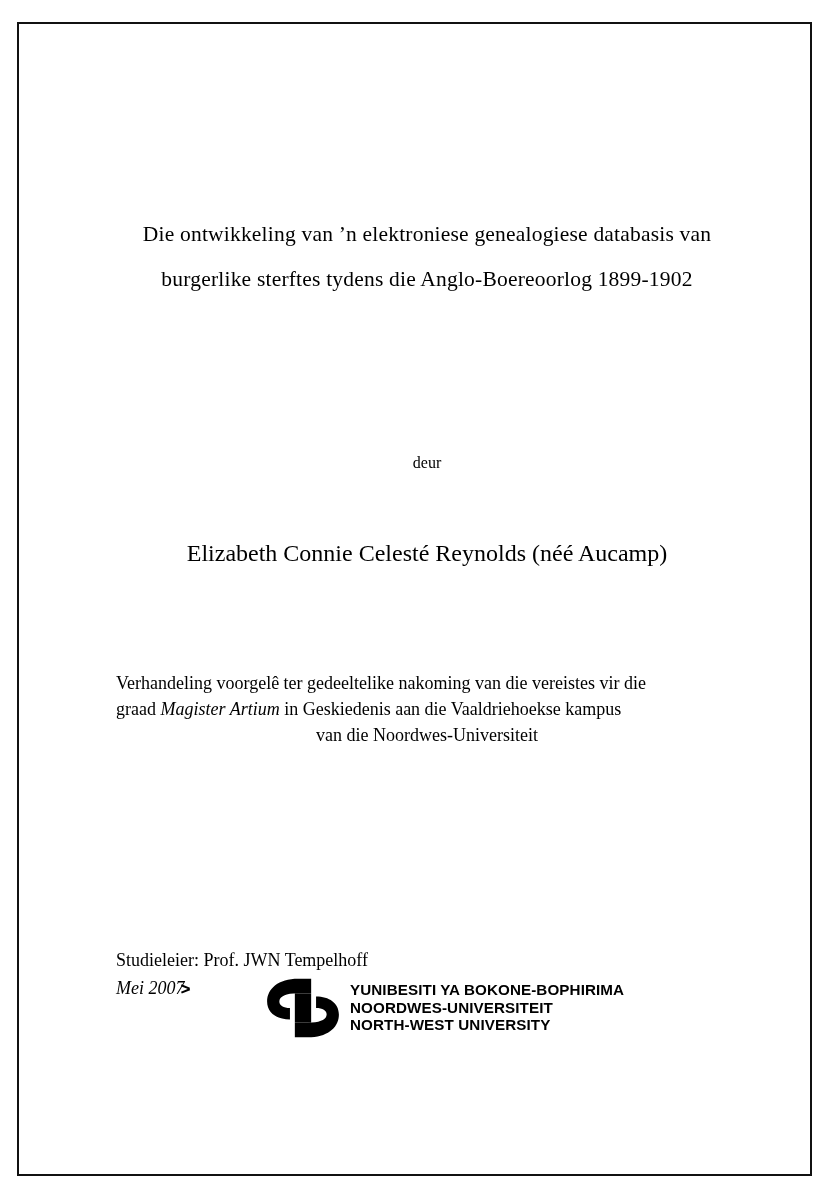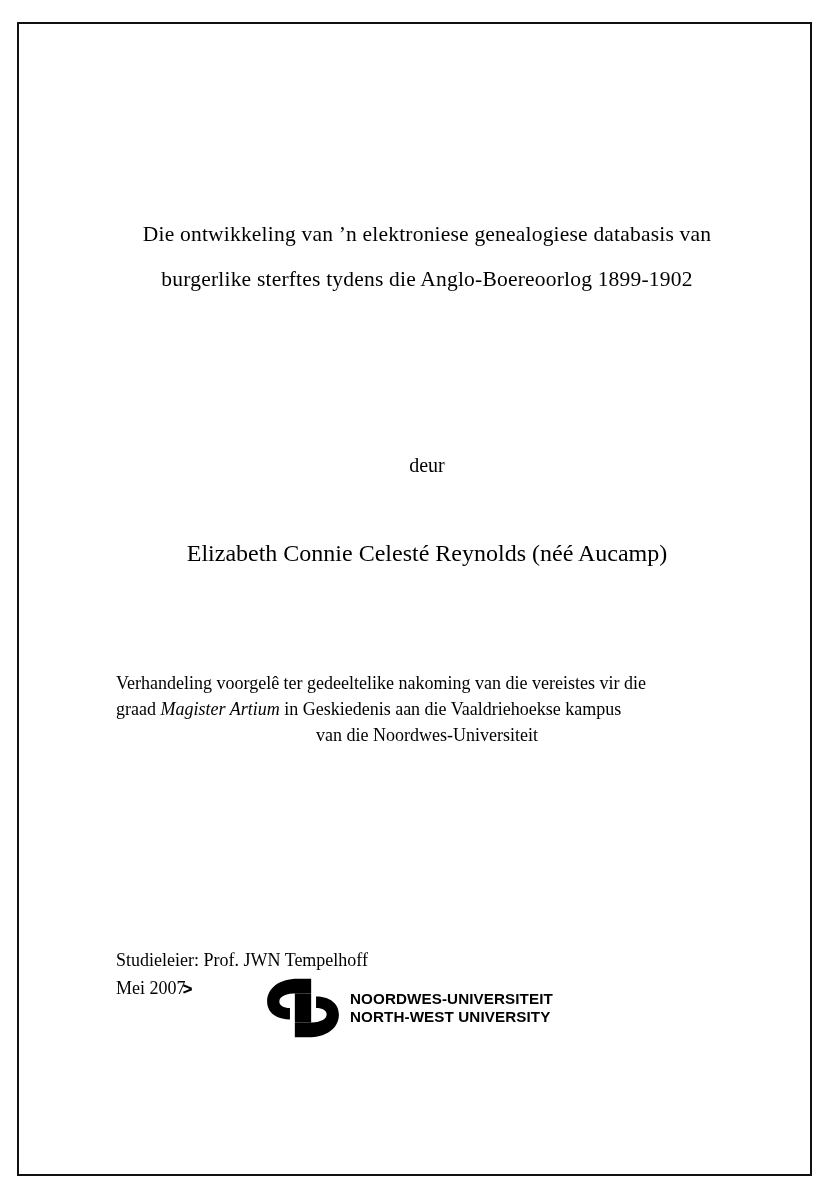--- a/index.html
+++ b/index.html
@@ -54,21 +54,21 @@
     letter-spacing: 0.2px;
     white-space: nowrap;
   }
 
   .byline-label {
     position: absolute;
     left: 0;
     top: 432px;
     width: 630px;
     text-align: center;
-    font-size: 20px;
+    font-size: 16px;
   }
 
   .author {
     position: absolute;
     left: 0;
     top: 518px;
     width: 630px;
     text-align: center;
     font-size: 24px;
   }
@@ -93,20 +93,21 @@
     position: absolute;
     left: 4px;
     top: 924px;
     width: 500px;
     font-size: 18px;
     line-height: 28px;
   }
   .date-line {
     position: relative;
     display: inline-block;
+    font-style: italic;
   }
   .date-tick {
     display: inline-block;
     width: 10px;
     height: 10px;
     position: relative;
     top: 1px;
     left: -3px;
   }
   .date-tick:before {
@@ -184,19 +185,20 @@
       <div class="date-line"><span>Mei 2007</span><span class="date-tick"></span></div>
     </div>
 
     <div class="logo-wrap">
       <svg class="logo-mark" viewBox="0 0 100 76" aria-hidden="true">
         <path d="M44 2 C20 2 6 14 6 30 C6 44 18 52 34 52 L34 38 C26 38 21 35 21 30 C21 24 29 20 44 20 L60 20 L60 2 Z" fill="#000000"></path>
         <path d="M56 74 C80 74 94 62 94 46 C94 32 82 24 66 24 L66 38 C74 38 79 41 79 46 C79 52 71 56 56 56 L40 56 L40 74 Z" fill="#000000"></path>
         <rect x="40" y="20" width="20" height="36" fill="#000000"></rect>
       </svg>
       <div class="logo-text">
+        <div>YUNIBESITI YA BOKONE-BOPHIRIMA</div>
         <div>NOORDWES-UNIVERSITEIT</div>
         <div>NORTH-WEST UNIVERSITY</div>
       </div>
     </div>
 
   </div>
 </div>
 
 </body></html>

